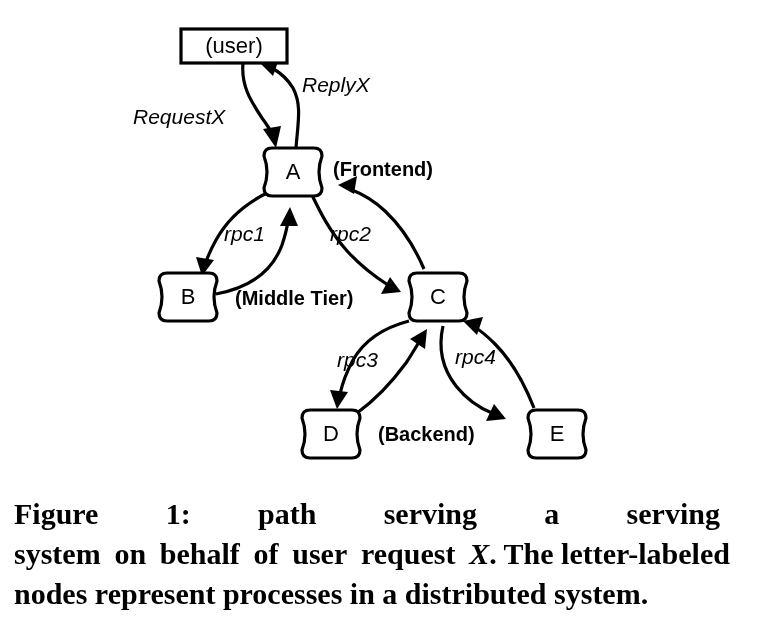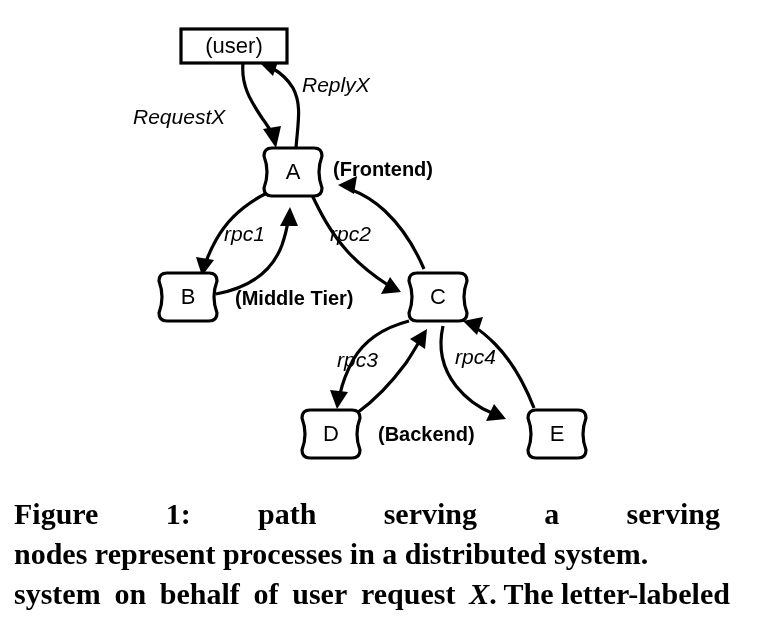--- a/index.html
+++ b/index.html
@@ -260,25 +260,25 @@
 
   <div id="caption">
     <div class="caption-line caption-line-1">
       <span class="cap-word">Figure</span>
       <span class="cap-word">1:</span>
       <span class="cap-word">path</span>
       <span class="cap-word">serving</span>
       <span class="cap-word">a</span>
       <span class="cap-word">serving</span>
     </div>
-    <div class="caption-line caption-line-3">nodes represent processes in a distributed system.</div>
     <div class="caption-line caption-line-2">
       <span class="cap-word">system</span>
       <span class="cap-word">on</span>
       <span class="cap-word">behalf</span>
       <span class="cap-word">of</span>
       <span class="cap-word">user</span>
       <span class="cap-word">request</span>
       <span class="cap-word"><span class="cap-italic">X</span><span>. The letter-labeled</span></span>
     </div>
+    <div class="caption-line caption-line-3">nodes represent processes in a distributed system.</div>
   </div>
 
 </div>
 
 </body></html>

